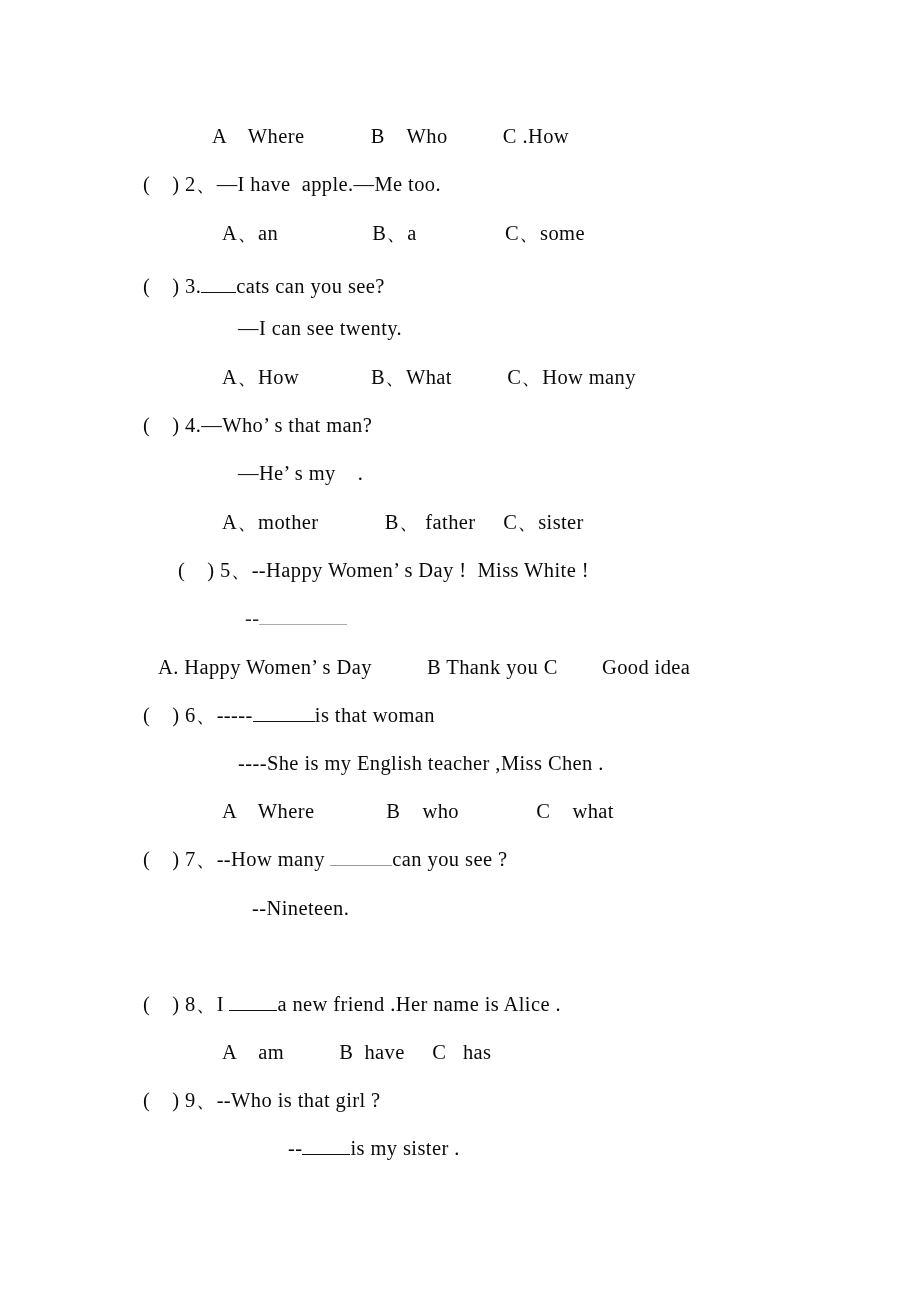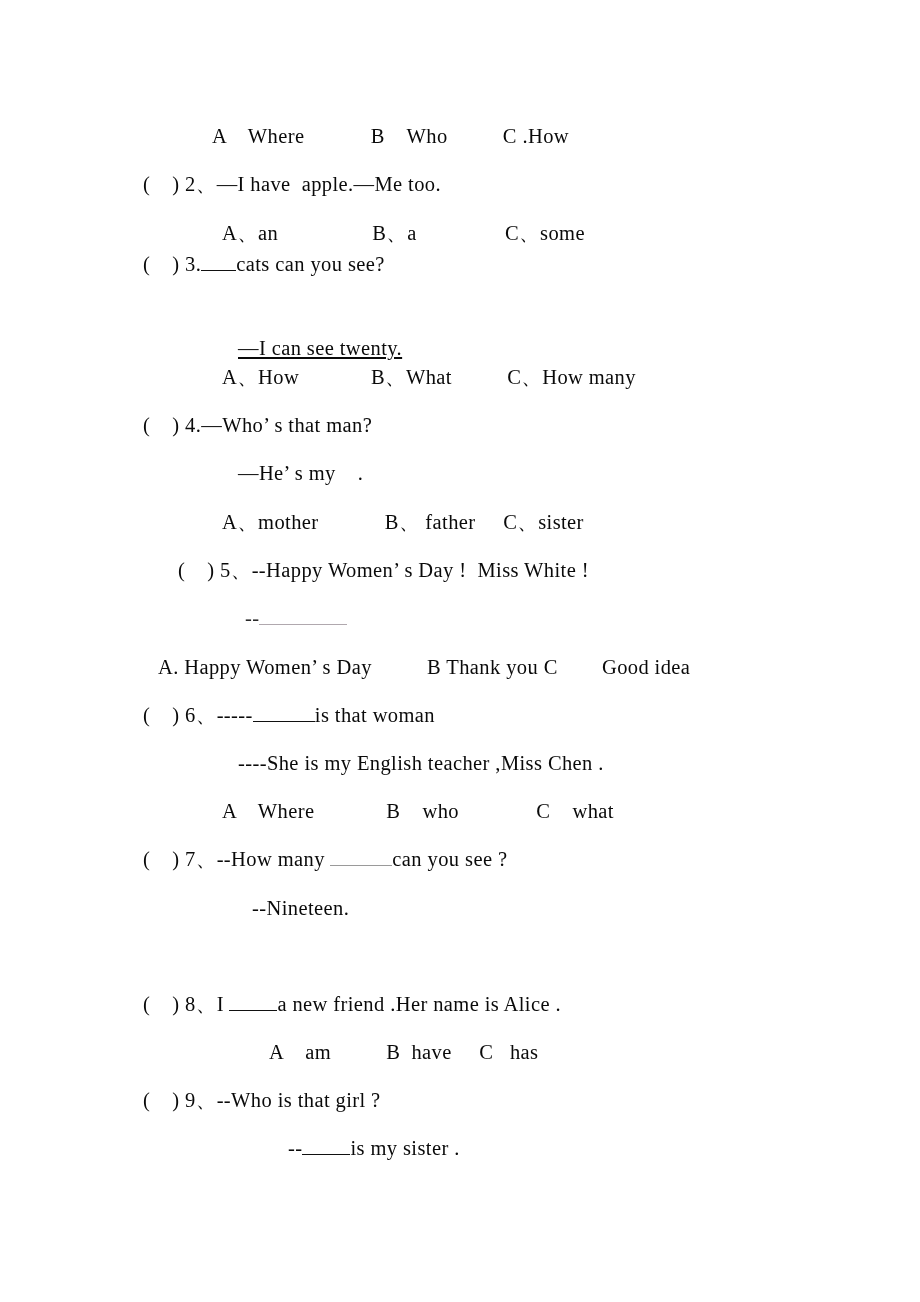--- a/index.html
+++ b/index.html
@@ -68,23 +68,23 @@
 <body>
 
 <div class="page">
 
   <div class="line" style="left:212px; top:124px;">A    Where            B    Who          C .How</div>
 
   <div class="line" style="left:143px; top:172px;"><span class="marker">(    ) 2、</span><span>—I have  apple.—Me too.</span></div>
 
   <div class="line" style="left:222px; top:221px;">A、an                 B、a                C、some</div>
 
-  <div class="line" style="left:143px; top:252px;"><span class="marker">(    ) 3.</span><span class="blank blank-dark" style="width:35px;"></span><span>cats can you see?</span></div>
+  <div class="line" style="left:143px; top:274px;"><span class="marker">(    ) 3.</span><span class="blank blank-dark" style="width:35px;"></span><span>cats can you see?</span></div>
 
-  <div class="line" style="left:238px; top:336px;text-decoration:underline;">—I can see twenty.</div>
+  <div class="line" style="left:238px; top:316px;">—I can see twenty.</div>
 
   <div class="line" style="left:222px; top:365px;">A、How             B、What          C、How many</div>
 
   <div class="line" style="left:143px; top:413px;"><span class="marker">(    ) 4.</span><span>—Who’ s that man?</span></div>
 
   <div class="line" style="left:238px; top:461px;">—He’ s my    .</div>
 
   <div class="line" style="left:222px; top:510px;font-family:Liberation Serif, serif;">A、mother            B、 father     C、sister</div>
 
   <div class="line" style="left:143px; top:558px;margin-left:35px;"><span class="marker">(    ) 5、</span><span>--Happy Women’ s Day !  Miss White !</span></div>
@@ -99,19 +99,19 @@
 
   <div class="line" style="left:222px; top:799px;">A    Where             B    who              C    what</div>
 
   <div class="line" style="left:143px; top:847px;"><span class="marker">(    ) 7、</span><span>--How many </span><span class="blank blank-grey" style="width:62px;"></span><span>can you see ?</span></div>
 
   <div class="line" style="left:252px; top:896px;">--Nineteen.</div>
 
 
   <div class="line" style="left:143px; top:992px;"><span class="marker">(    ) 8、</span><span>I </span><span class="blank blank-dark" style="width:48px;"></span><span>a new friend .Her name is Alice .</span></div>
 
-  <div class="line" style="left:222px; top:1040px;margin-left:47px;">A    am          B  have     C   has</div>
+  <div class="line" style="left:222px; top:1040px;">A    am          B  have     C   has</div>
 
   <div class="line" style="left:143px; top:1088px;"><span class="marker">(    ) 9、</span><span>--Who is that girl ?</span></div>
 
   <div class="line" style="left:288px; top:1136px;"><span>--</span><span class="blank blank-dark" style="width:48px;"></span><span>is my sister .</span></div>
 
 </div>
 
 </body></html>

